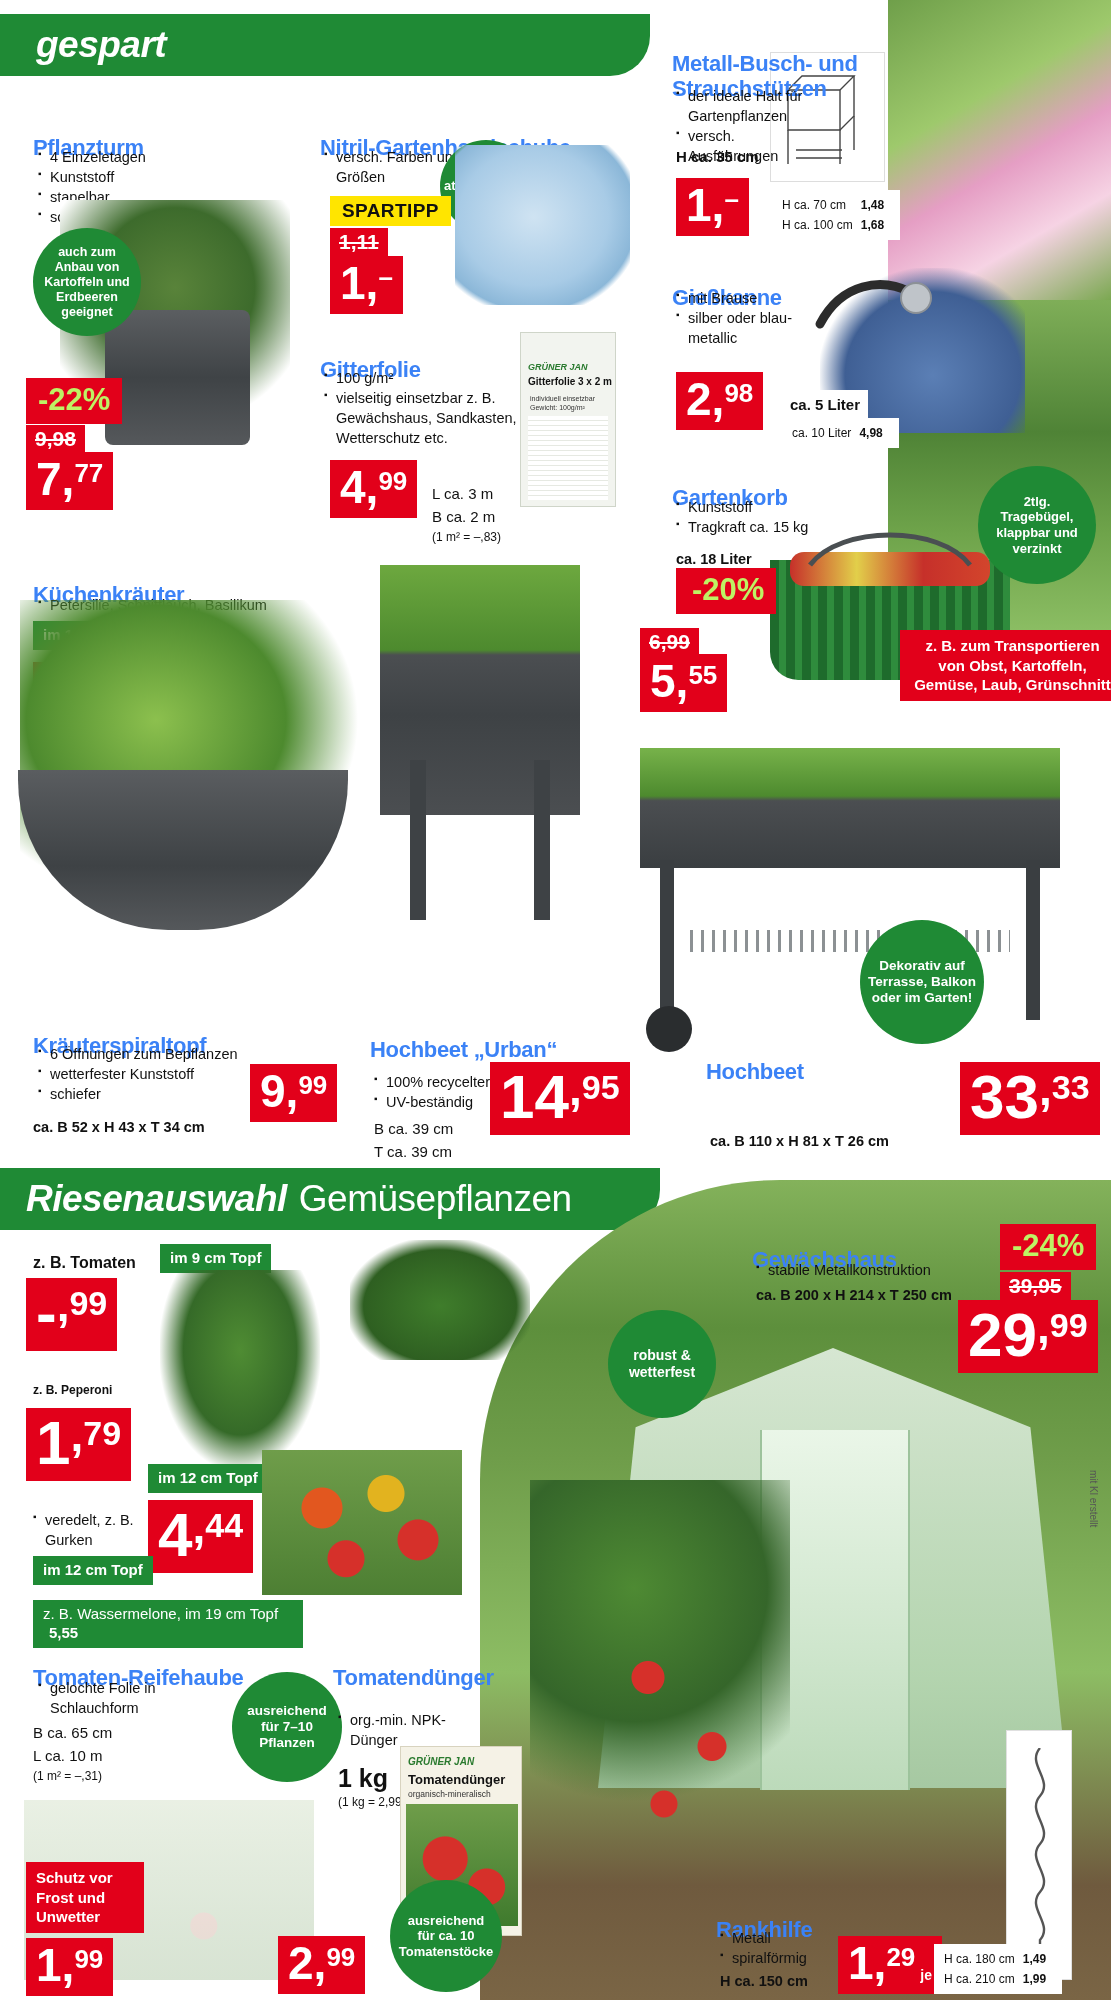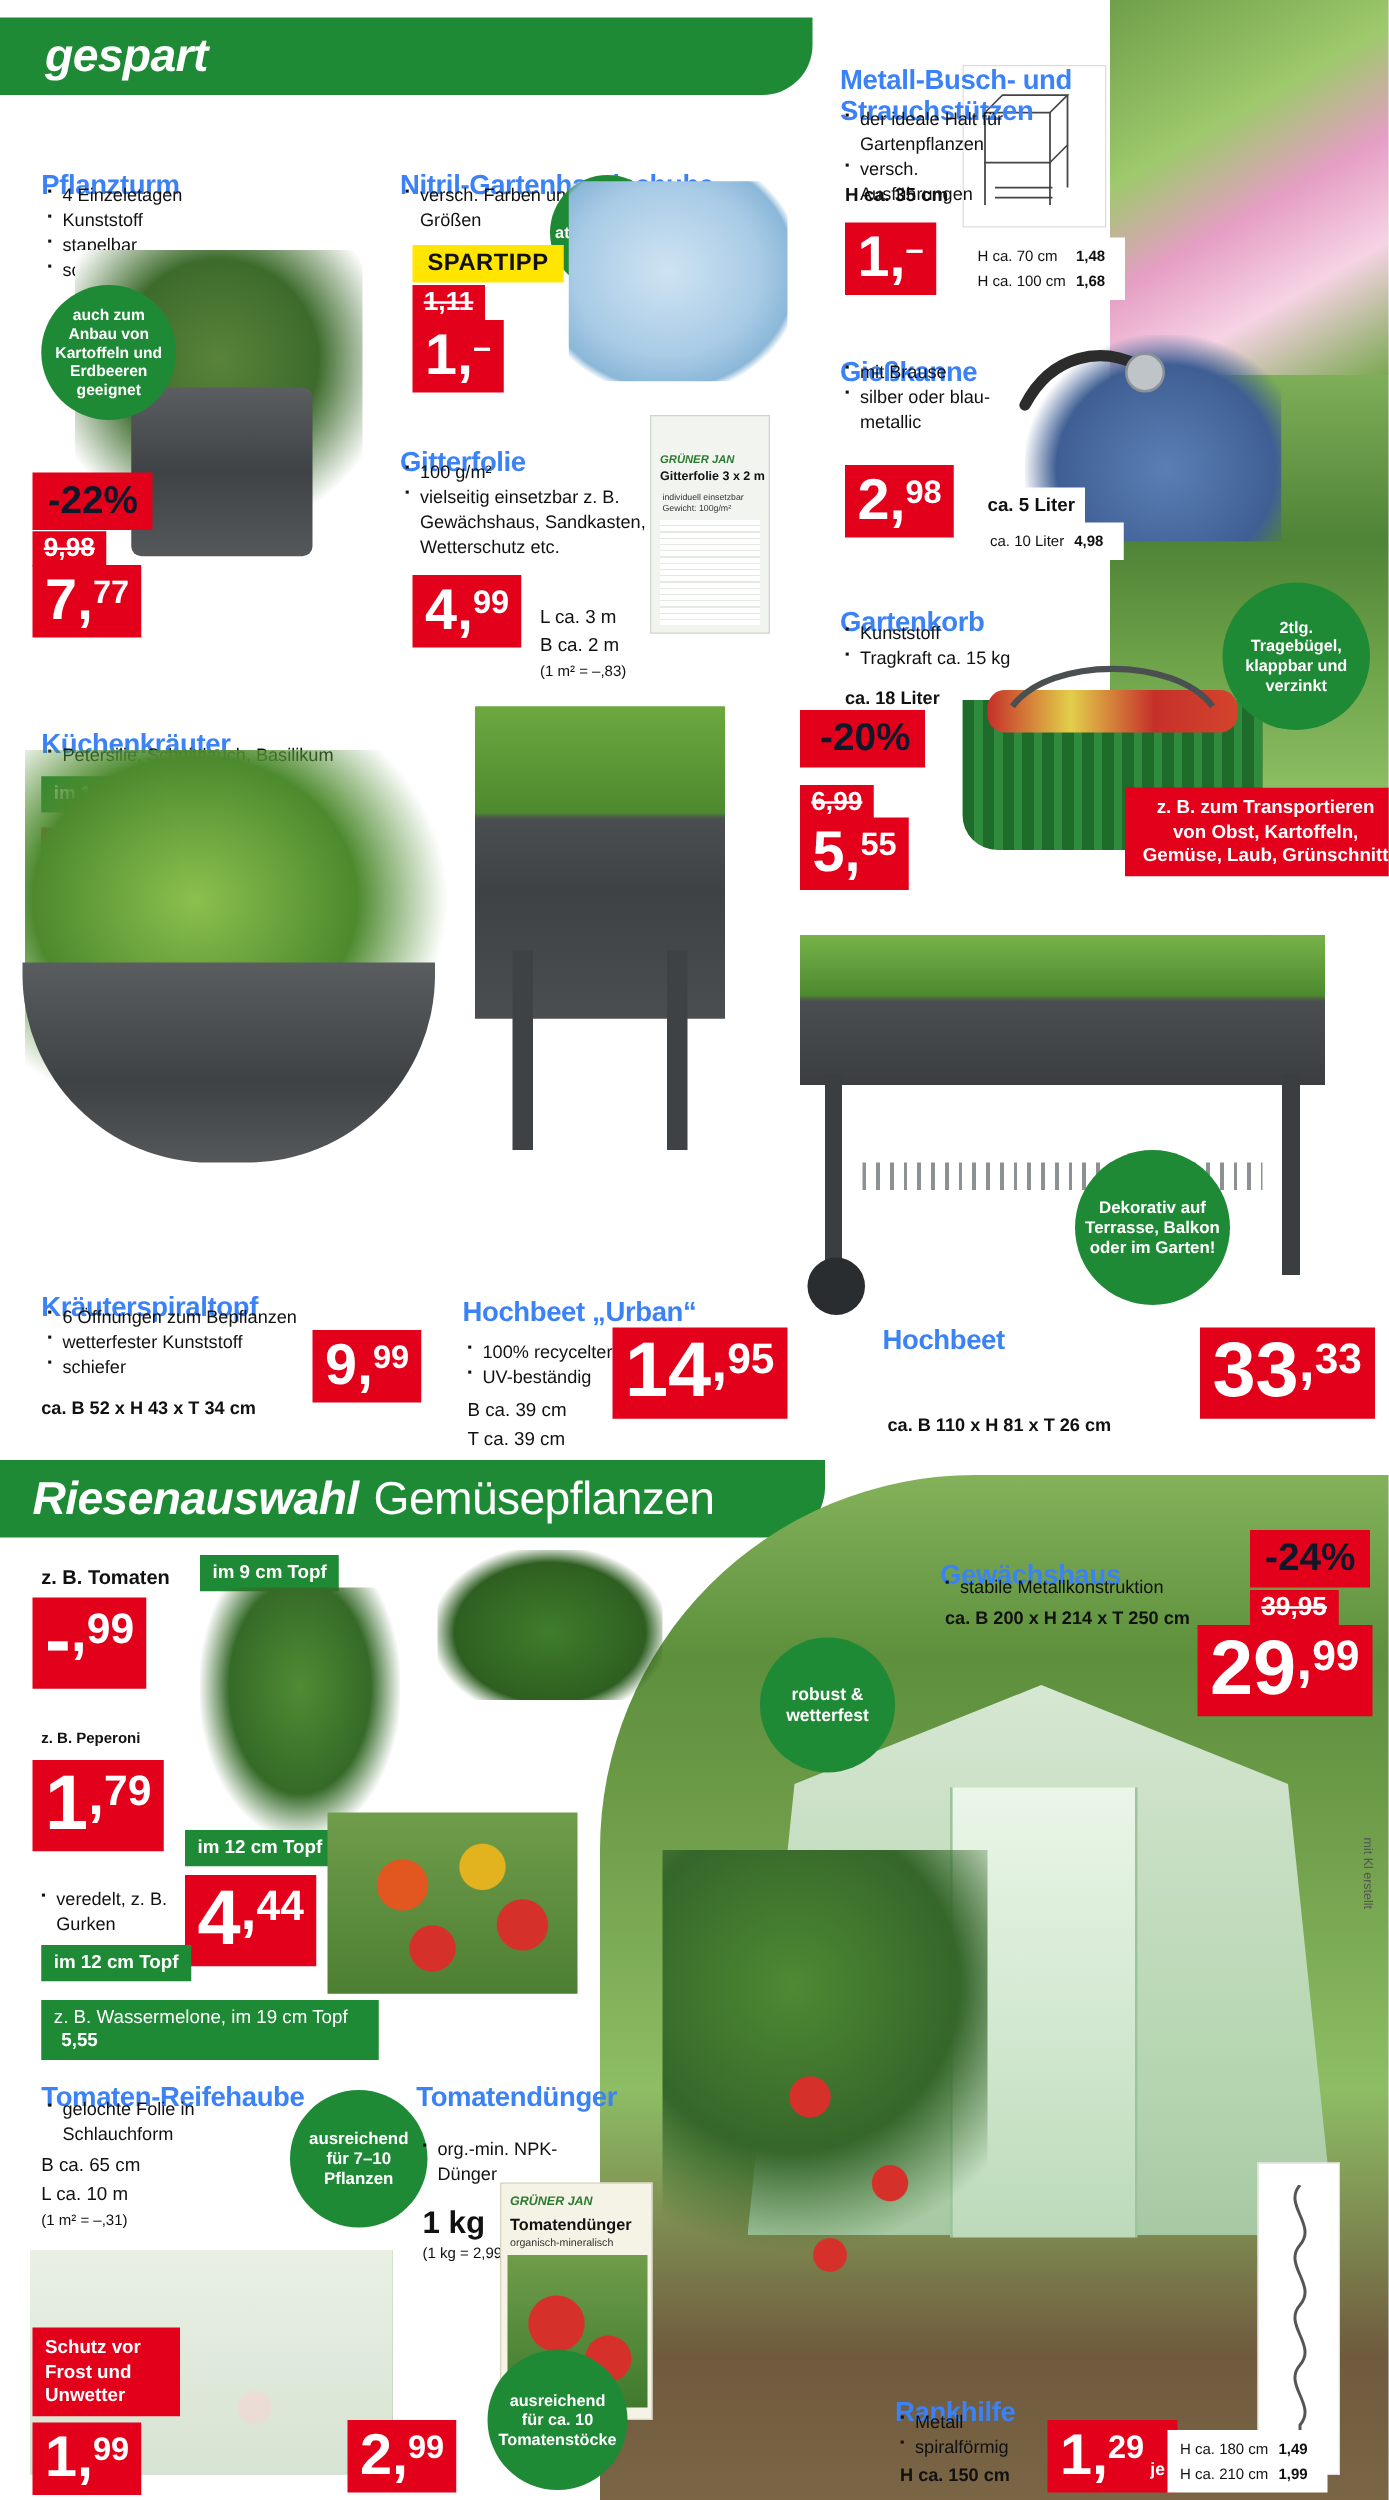--- a/index.html
+++ b/index.html
@@ -88,21 +88,21 @@
     color:#fff;
     font-weight:bold;
     font-size:21px;
     text-decoration:line-through;
     text-decoration-color:#fff;
     padding:2px 9px;
   }
   .percent {
     position:absolute;
     background:#e2001a;
-    color:#0f172a;
+    color:#bef264;
     font-weight:bold;
     font-size:31px;
     padding:4px 12px 6px 12px;
   }
   .spartipp {
     position:absolute;
     background:#ffe500;
     color:#111;
     font-weight:bold;
     font-size:19px;
@@ -357,21 +357,21 @@
   <div class="plaintext bold" style="left:676px;top:550px;">ca. 18 Liter</div>
 
   <div class="photo" style="left:770px;top:560px;width:240px;height:120px;border-radius:0 0 28px 28px;
        background:repeating-linear-gradient(90deg,#1e6b2c 0 9px,#2f8c3d 9px 16px);"></div>
   <div class="photo" style="left:790px;top:552px;width:200px;height:34px;border-radius:14px;
        background:linear-gradient(90deg,#c6302a,#e2cf4a,#c6302a,#d3452c);"></div>
   <svg class="abs" style="left:800px;top:520px;" width="180" height="50" viewBox="0 0 180 50">
     <path d="M10 45 C40 5, 140 5, 170 45" stroke="#4a4f52" stroke-width="5" fill="none"></path>
   </svg>
 
-  <div class="percent" style="left:640px;top:568px;padding-left:16px;">-20%</div>
+  <div class="percent" style="left:676px;top:568px;padding-left:16px;">-20%</div>
   <div class="strike" style="left:640px;top:628px;">6,99</div>
   <div class="price" style="left:640px;top:654px;">
     <span class="int">5</span>
     <span class="sep">,</span>
     <span class="dec">55</span>
   </div>
 
   <div class="greencircle" style="left:978px;top:466px;width:118px;height:118px;font-size:13px;">2tlg. Tragebügel, klappbar und verzinkt</div>
   <div class="redbox" style="left:900px;top:630px;width:225px;text-align:center;">z. B. zum Transportieren von Obst, Kartoffeln, Gemüse, Laub, Grünschnitt</div>
 

